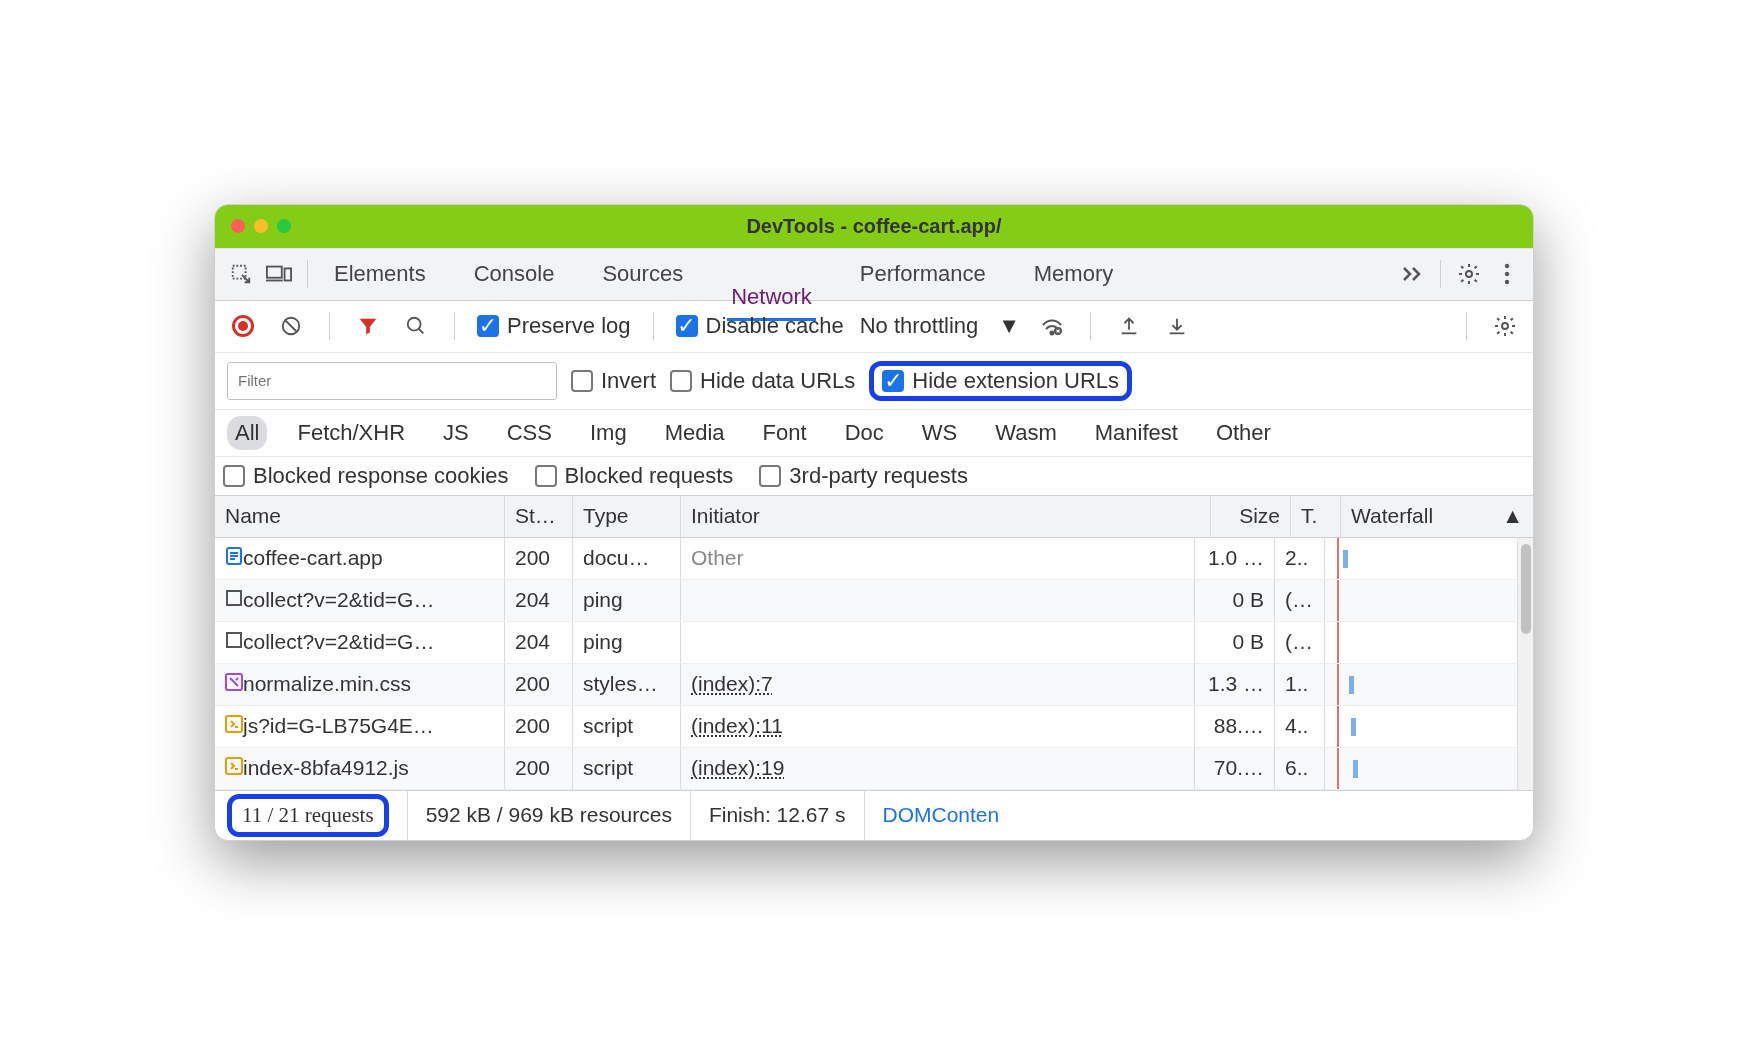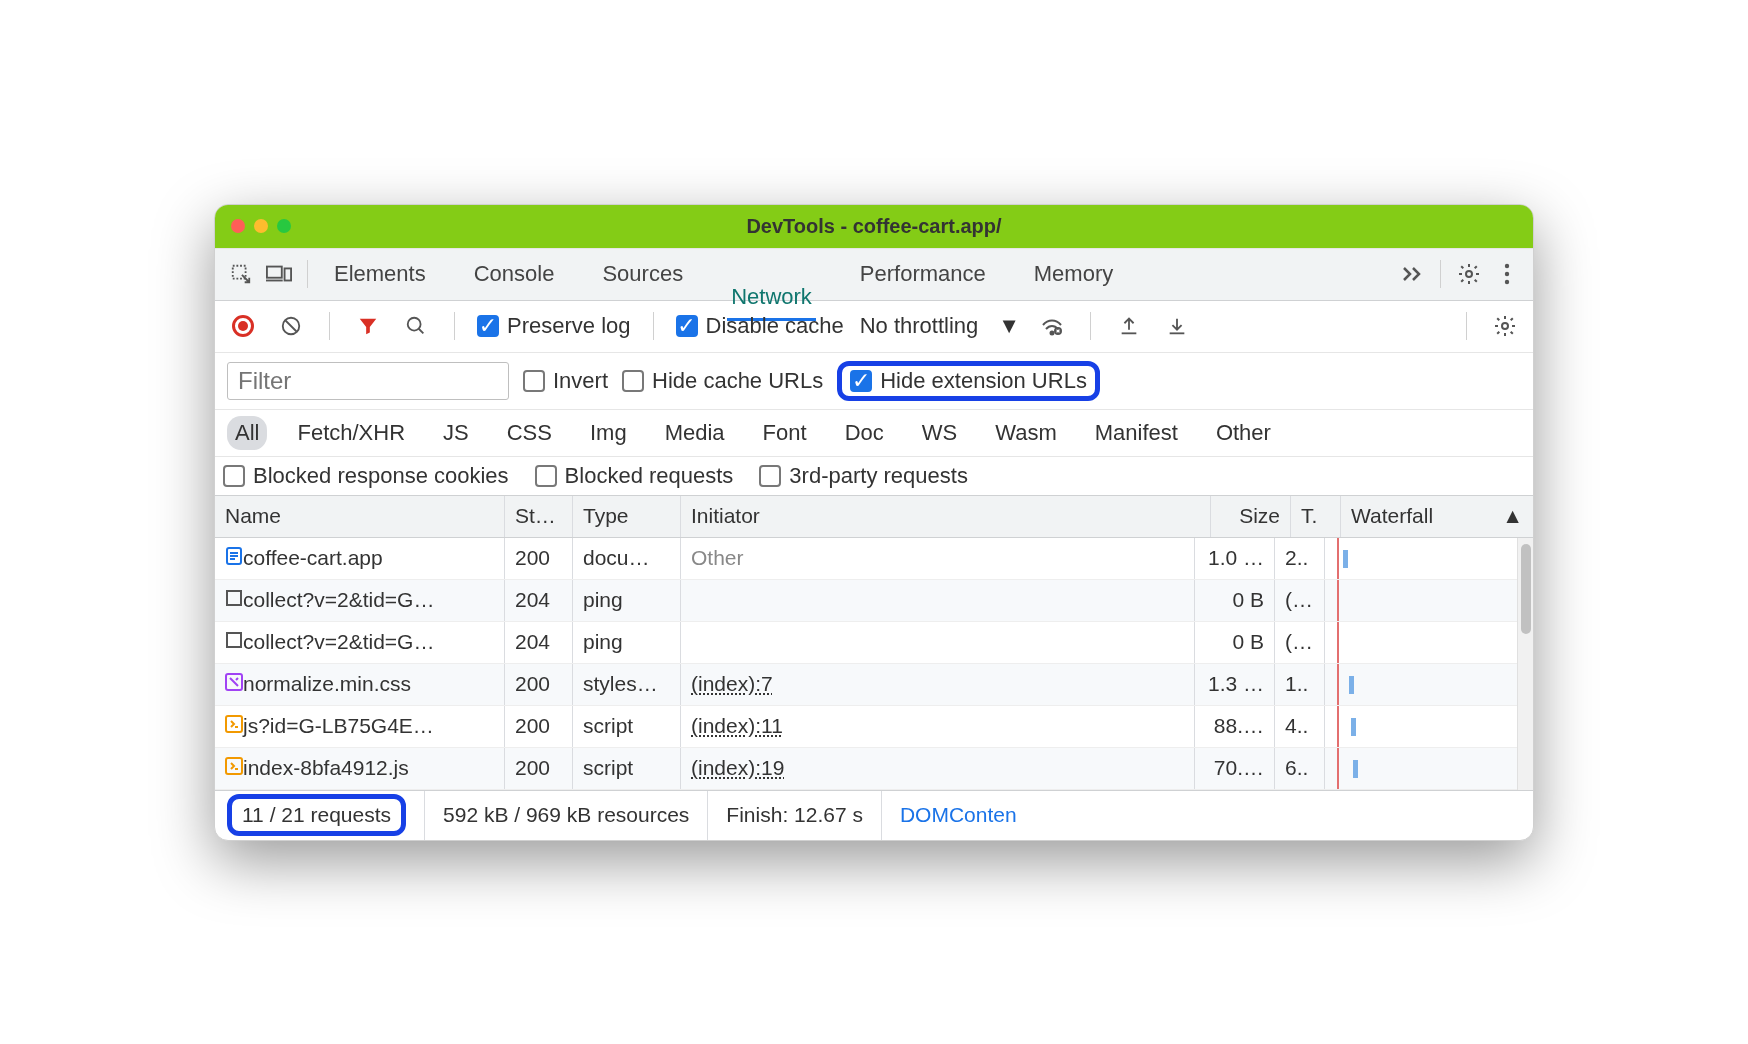--- a/index.html
+++ b/index.html
@@ -40,43 +40,43 @@
   }
   .top-toolbar {
     display: flex; align-items: center; height: 52px;
     background: #f1f3f4; border-bottom: 1px solid #cfd1d3;
     padding: 0 10px; gap: 6px; font-size: 22px; color: #333;
   }
   .sep { width: 1px; height: 28px; background: #d0d0d0; margin: 0 6px; }
   .icon-btn { width: 32px; height: 32px; display: flex; align-items:center; justify-content:center; cursor:pointer; border-radius:4px; color:#555; }
   .tabs { display: flex; align-items:center; gap: 40px; flex:1; padding-left:10px; }
   .tab { font-size: 22px; color:#444; padding: 10px 4px 8px; cursor:pointer; border-bottom: 3px solid transparent; }
-  .tab.active { color: #0f766e; border-bottom-color: #1a73e8; margin-top: 46px; }
+  .tab.active { color: #701a75; border-bottom-color: #1a73e8; margin-top: 46px; }
   .filter-bar {
     display:flex; align-items:center; height: 52px; padding: 0 12px; gap: 16px;
     border-bottom: 1px solid #e6e6e6; font-size: 22px; color:#333;
   }
   .record-btn { width:22px; height:22px; border:3px solid #d93025; border-radius:50%; position:relative; }
   .record-btn::after { content:""; position:absolute; inset:3px; background:#d93025; border-radius:50%; }
   .clear-btn svg { width:22px; height:22px; }
   .filter-icon { color:#d93025; }
   .cb { display:flex; align-items:center; gap:8px; font-size:22px; color:#333; cursor:pointer; }
   .cb .box {
     width:22px; height:22px; border:2px solid #787878; border-radius:4px; background:#fff;
     display:flex; align-items:center; justify-content:center;
   }
   .cb .box.checked { background:#1a73e8; border-color:#1a73e8; color:#fff; }
   .throttle { display:flex; align-items:center; gap:6px; cursor:pointer; }
   .row2 {
     display:flex; align-items:center; padding: 8px 12px; gap:14px;
     border-bottom: 1px solid #e6e6e6;
   }
   .filter-input {
-    width: 282px; height: 38px; border:1px solid #bfbfbf; border-radius:3px;
-    padding: 0 10px; font-size:24px; color:#777;
+    width: 330px; height: 38px; border:1px solid #bfbfbf; border-radius:3px;
+    padding: 0 10px; font-size:15px; color:#777;
   }
   .highlight-box { border: 5px solid #1740e6; border-radius: 12px; padding: 2px 8px; display:flex; align-items:center; }
   .row3 {
     display:flex; align-items:flex-start; padding: 6px 12px; gap: 22px; font-size:22px;
     border-bottom: 1px solid #e6e6e6; color:#333;
   }
   .type-btn { cursor:pointer; padding: 4px 8px; border-radius: 14px; }
   .type-btn.active { background:#dadce0; }
   .row4 {
     display:flex; align-items:center; padding: 6px 8px; gap: 26px; font-size:22px;
@@ -246,21 +246,21 @@
   </div>
 
   <div class="row2">
     <input class="filter-input" placeholder="Filter" style="">
     <label class="cb">
       <span class="box"></span>
       <span>Invert</span>
     </label>
     <label class="cb">
       <span class="box"></span>
-      <span>Hide cache URLs</span>
+      <span>Hide data URLs</span>
     </label>
     <div class="highlight-box">
       <label class="cb">
         <span class="box checked">✓</span>
         <span>Hide extension URLs</span>
       </label>
     </div>
   </div>
 
   <div class="row3" id="type-filters">
@@ -436,21 +436,21 @@
             </div>
           </div>
         </div>
     </div>
     <div class="scrollbar-track">
       <div class="scroll-thumb"></div>
     </div>
   </div>
 
   <div class="footer">
-    <div class="seg" style="padding-left:4px;">
+    <div class="seg" style="padding-left:4px;font-family:Liberation Serif, serif;">
       <div class="highlight-box">
         <span>11 / 21 requests</span>
       </div>
     </div>
     <div class="seg">592 kB / 969 kB resources</div>
     <div class="seg">Finish: 12.67 s</div>
     <div class="seg link">DOMConten</div>
   </div>
 
 </div>

